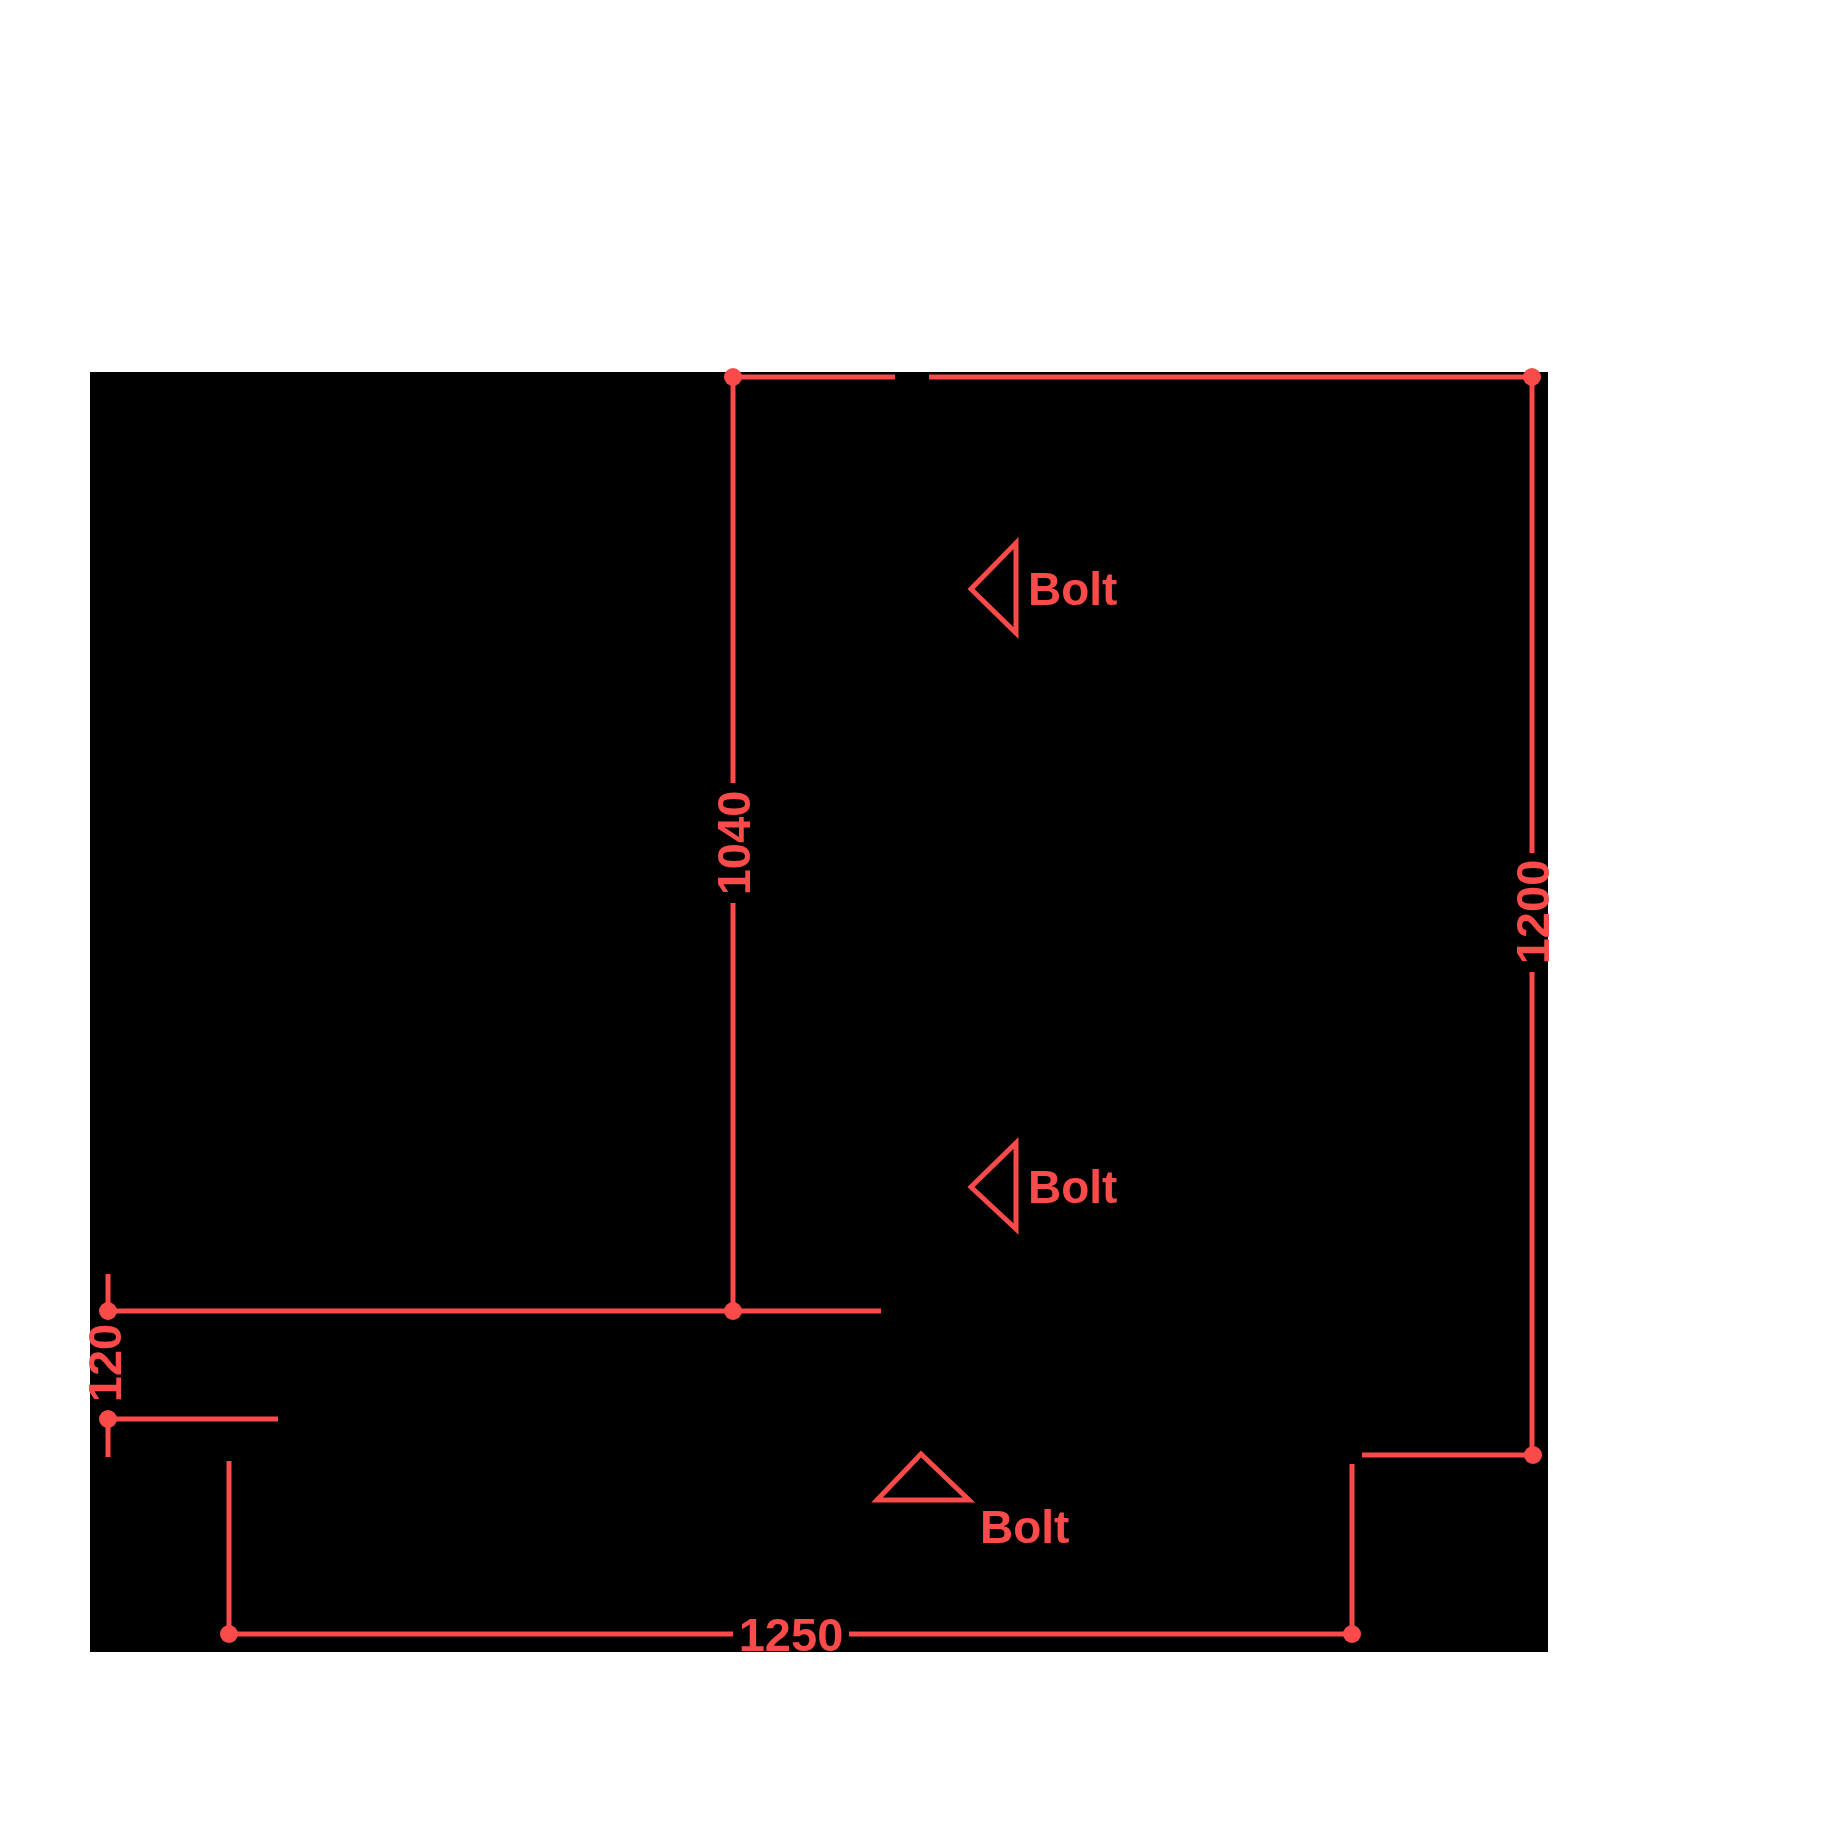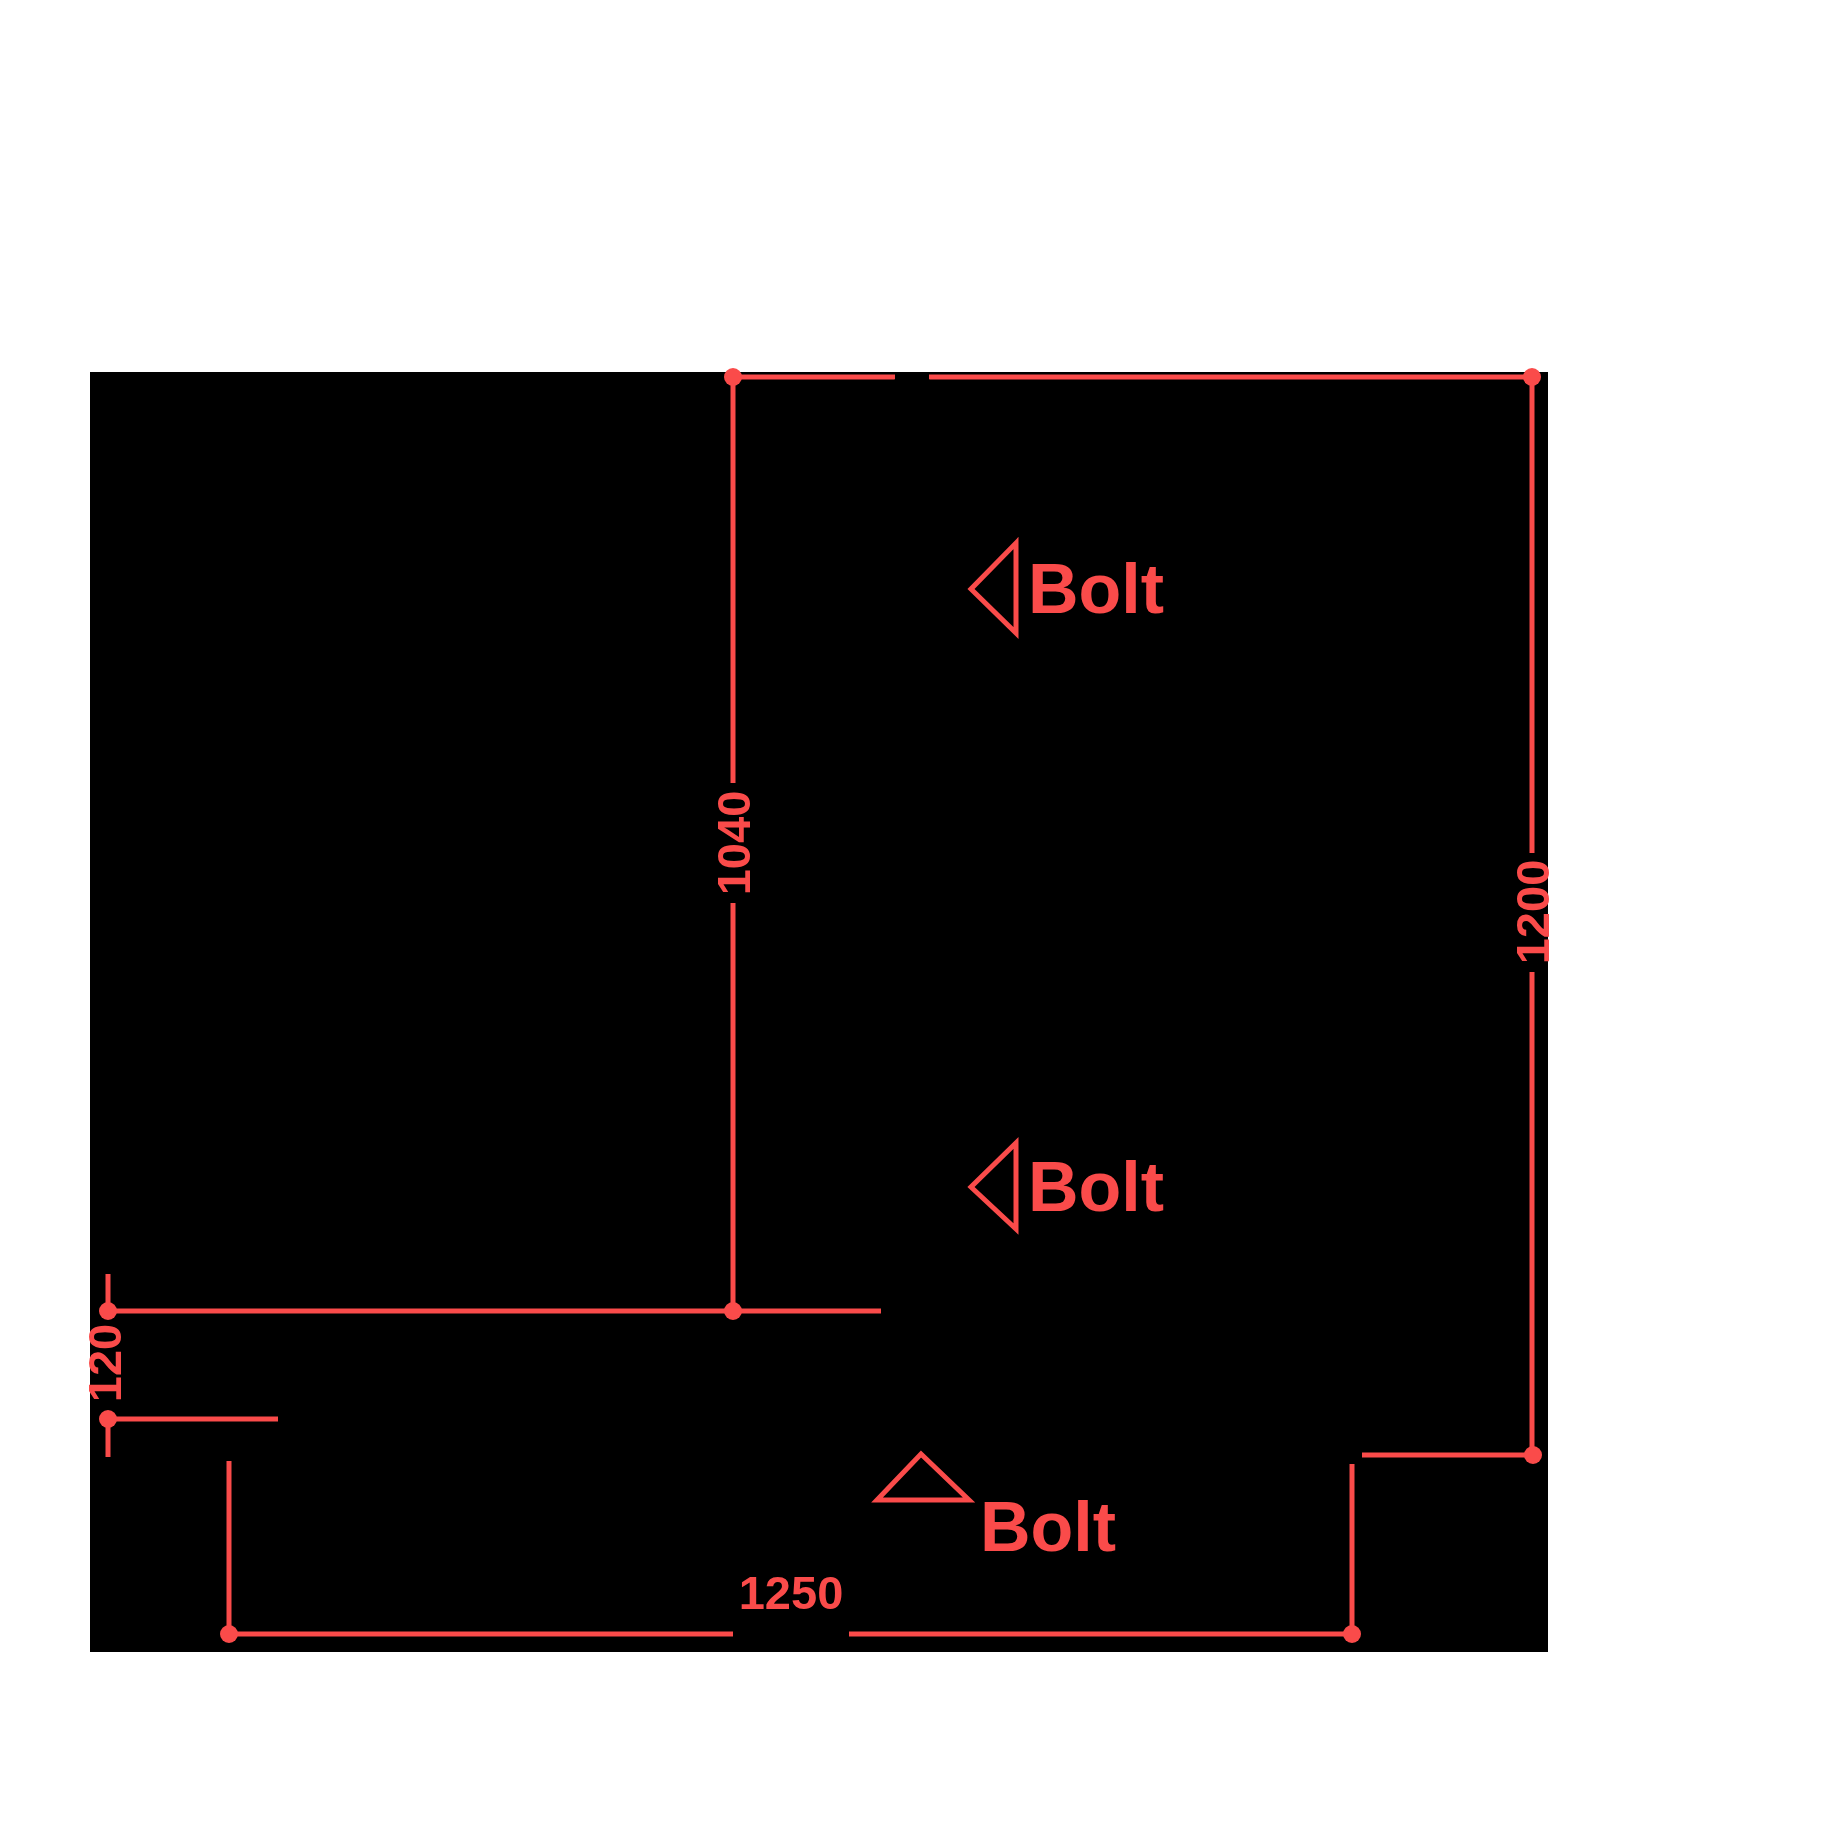--- a/index.html
+++ b/index.html
@@ -39,21 +39,21 @@
     white-space: nowrap;
     transform: translate(-50%, -50%);
   }
   .dim-label.rot {
     transform: translate(-50%, -50%) rotate(-90deg);
   }
   .bolt-label {
     position: absolute;
     color: #fa4b4a;
     font-weight: 700;
-    font-size: 70px;
+    font-size: 46px;
     line-height: 1;
     white-space: nowrap;
     transform: translateY(-50%);
     text-align: center;
   }
 </style>
 </head>
 <body>
 
 <div class="canvas">
@@ -101,19 +101,19 @@
       <circle cx="229" cy="1634" r="9"></circle>
       <circle cx="1352" cy="1634" r="9"></circle>
     </g>
 
     <polygon points="893,381 903,372 921,372 931,381" fill="#000000" stroke="none"></polygon>
   </svg>
 
   <div class="dim-label rot" style="left:733px; top:843px;">1040</div>
   <div class="dim-label rot" style="left:1532px; top:912px;">1200</div>
   <div class="dim-label rot" style="left:104px; top:1363px;">120</div>
-  <div class="dim-label" style="left:791px; top:1592px;">1250</div>
+  <div class="dim-label" style="left:791px; top:1634px;">1250</div>
 
   <div class="bolt-label" style="left:1028px; top:589px;">Bolt</div>
   <div class="bolt-label" style="left:1028px; top:1187px;">Bolt</div>
   <div class="bolt-label" style="left:980px; top:1527px;">Bolt</div>
 
 </div>
 
 </body></html>

